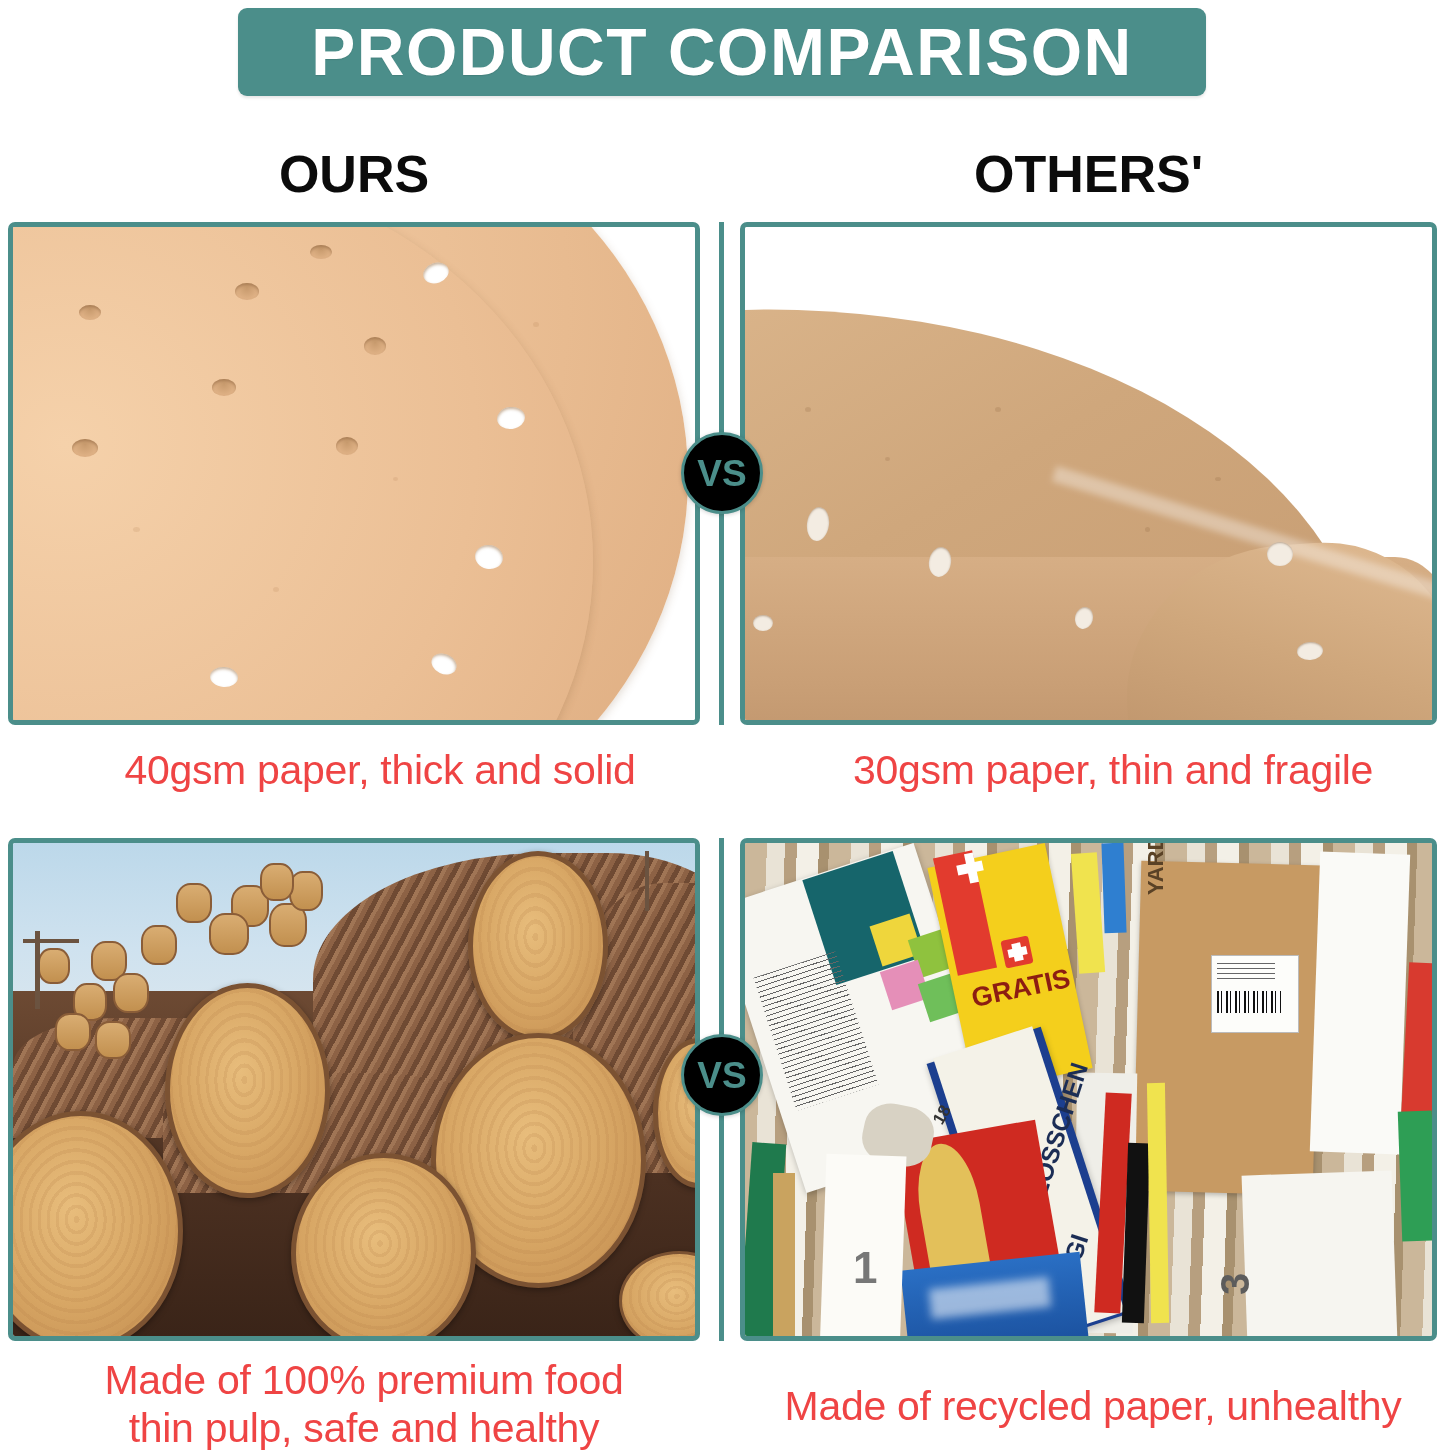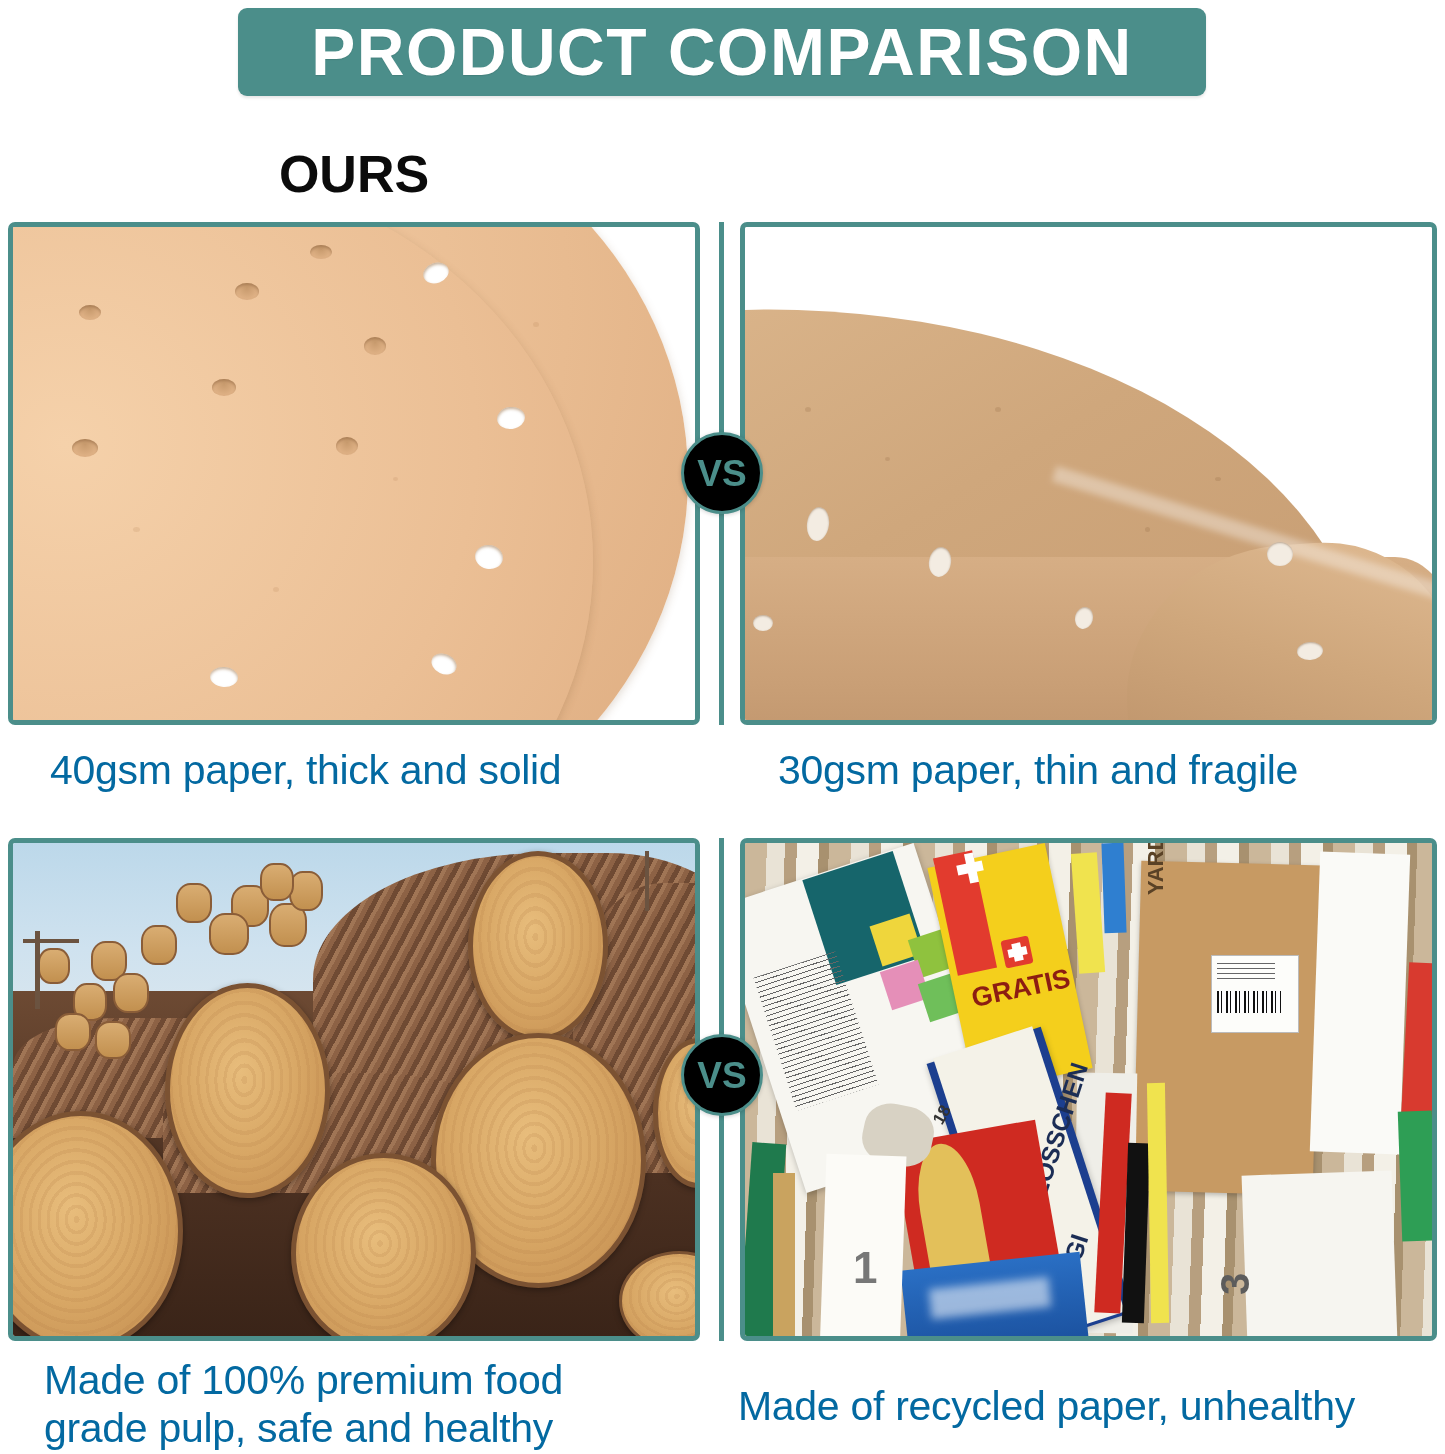--- a/index.html
+++ b/index.html
@@ -173,39 +173,41 @@
     color:#4b8e8a; font-weight:bold; font-size:37px;
     letter-spacing:0px; line-height:1;
   }
   .vs-1 { left: 681px; top: 432px; }
   .vs-2 { left: 681px; top: 1034px; }
 
   
   .caption {
     position: absolute;
     font-size: 41px;
-    color: #0369a1;
+    color: #ef4444;
     line-height: 1.18;
     letter-spacing: -0.3px;
+    text-align: center;
   }
   .cap-tl { left: 50px;  top: 746px;  width: 660px; }
   .cap-tr { left: 778px; top: 746px;  width: 670px; }
   .cap-bl { left: 44px;  top: 1356px; width: 640px; }
   .cap-br { left: 738px; top: 1382px; width: 710px; }
 </style>
 </head>
 <body>
 
 <div id="root">
 
   <div class="banner">
     <div class="banner-title">PRODUCT COMPARISON</div>
   </div>
 
   <div class="col-head left">OURS</div>
+  <div class="col-head right">OTHERS'</div>
 
   <div class="panel p-tl">
     <div class="art">
       <div class="tl-bg"></div>
       <div class="round r-back"></div>
       <div class="round r-mid"></div>
       <div class="round r-front"></div>
 
       <div class="hole" style="left:410px;top:36px;width:26px;height:20px;transform:rotate(-20deg);"></div>
       <div class="hole" style="left:484px;top:180px;width:28px;height:22px;transform:rotate(-8deg);"></div>
@@ -363,17 +365,17 @@
     </div>
   </div>
 
   <div class="vs-strip" style="left:719px;top:838px;height:503px;"></div>
   <div class="vs-badge vs-2">
     <span>VS</span>
   </div>
 
   <div class="caption cap-bl">
     <div>Made of 100% premium food</div>
-    <div>grade pulp, safe and healthy</div>
+    <div>thin pulp, safe and healthy</div>
   </div>
   <div class="caption cap-br">Made of recycled paper, unhealthy</div>
 
 </div>
 
 </body></html>

